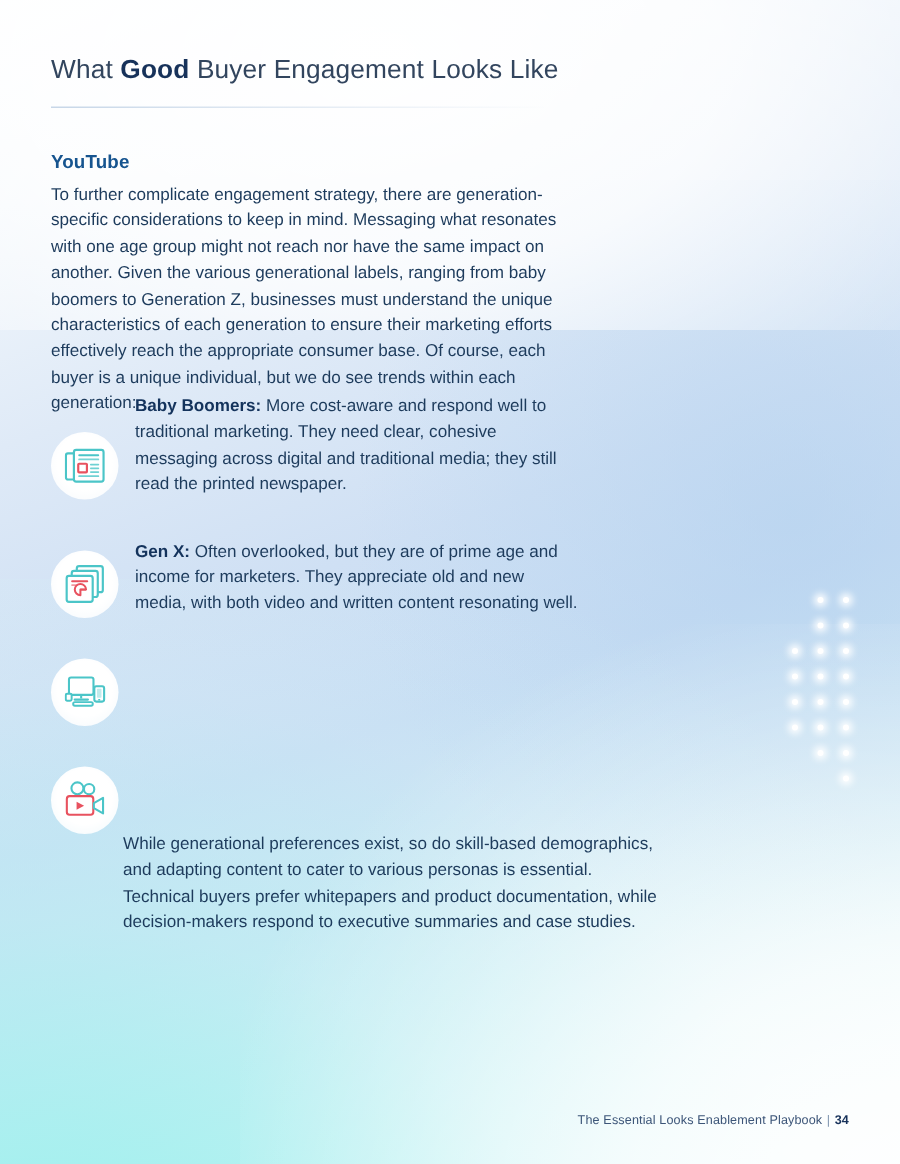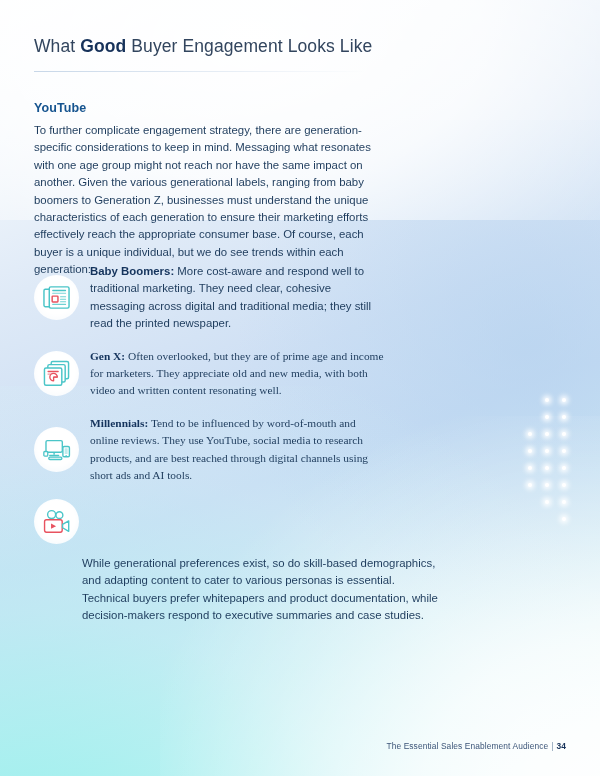--- a/index.html
+++ b/index.html
@@ -99,22 +99,22 @@
     font-size:12.5px; font-weight:700; color:#16548f;
     letter-spacing:.1px;
   }
 
   .intro {
     position:absolute; left:34px; top:117px; width:352px;
     font-size:11.4px; line-height:17.4px; color:#1d3b5c;
   }
 
   .gen-list { position:absolute; left:34px; top:257px; width:352px; }
-  .gen-item { position:relative; display:flex; align-items:center; }
-  .gen-item + .gen-item { margin-top:14px;font-family:Liberation Serif, serif; }
+  .gen-item { position:relative; display:flex; align-items:flex-end; }
+  .gen-item + .gen-item { margin-top:26px; }
 
   .gen-icon-wrap {
     flex:0 0 auto; width:45px; height:45px; border-radius:50%;
     background:radial-gradient(circle at 50% 45%, #ffffff 55%, rgba(255,255,255,0.72) 100%);
     display:flex; align-items:center; justify-content:center;
     margin-right:11px; margin-top:1px;
   }
   .gen-icon-wrap svg { display:block; }
 
   .gen-text {
@@ -219,35 +219,34 @@
       <rect x="3.2" y="2" width="17.5" height="12.4" rx="1.5" fill="#fff" stroke="#4bc5c8" stroke-width="1.5"></rect>
       <path d="M11.9 14.4v2.6" stroke="#4bc5c8" stroke-width="1.5"></path>
       <rect x="6.5" y="17" width="11" height="1.6" rx=".8" fill="#4bc5c8"></rect>
       <rect x="21.3" y="8.2" width="7" height="11" rx="1.4" fill="#fff" stroke="#4bc5c8" stroke-width="1.5"></rect>
       <rect x="23.2" y="10" width="3.2" height="6.4" rx=".5" fill="#4bc5c8" opacity=".35"></rect>
       <rect x="0.9" y="13.6" width="4.2" height="5" rx="1" fill="#fff" stroke="#4bc5c8" stroke-width="1.4"></rect>
       <rect x="6.2" y="19.6" width="14" height="2.6" rx="1.2" fill="#fff" stroke="#4bc5c8" stroke-width="1.4"></rect>
       <rect x="24" y="17.4" width="1.6" height="1" rx=".5" fill="#4bc5c8"></rect>
     </svg>
           </div>
-          <div class="gen-text"><b>Millennials:</b><span> Tend to be influenced by word-of-mouth and online reviews. They use YouTube, social media to research products, and are best reached through digital channels using short ads and AI tools.</span></div>
         </div>
         <div class="gen-item">
           <div class="gen-icon-wrap">
     <svg width="28" height="26" viewBox="0 0 30 28" fill="none">
       <circle cx="9.2" cy="6" r="4.3" fill="#fff" stroke="#4bc5c8" stroke-width="1.5"></circle>
       <circle cx="17.6" cy="6.6" r="3.7" fill="#fff" stroke="#4bc5c8" stroke-width="1.5"></circle>
       <rect x="1.6" y="11.6" width="19" height="13.4" rx="2" fill="#fff" stroke="#e8525f" stroke-width="1.5"></rect>
       <path d="M21 16.6l6.6-3.8v11.2L21 20.2v-3.6z" fill="#fff" stroke="#4bc5c8" stroke-width="1.5" stroke-linejoin="round"></path>
       <path d="M8.6 15.6l5.4 2.9-5.4 2.9v-5.8z" fill="#e8525f"></path>
     </svg>
           </div>
         </div>
       </div>
 
     <p class="outro">While generational preferences exist, so do skill-based demographics, and adapting content to cater to various personas is essential. Technical buyers prefer whitepapers and product documentation, while decision-makers respond to executive summaries and case studies.</p>
 
     <div class="footer">
-      <span>The Essential Sales Enablement Audience</span><span class="sep">|</span><b>34</b>
+      <span>The Essential Looks Enablement Playbook</span><span class="sep">|</span><b>34</b>
     </div>
 
   </div>
 </div>
 
 </body></html>

